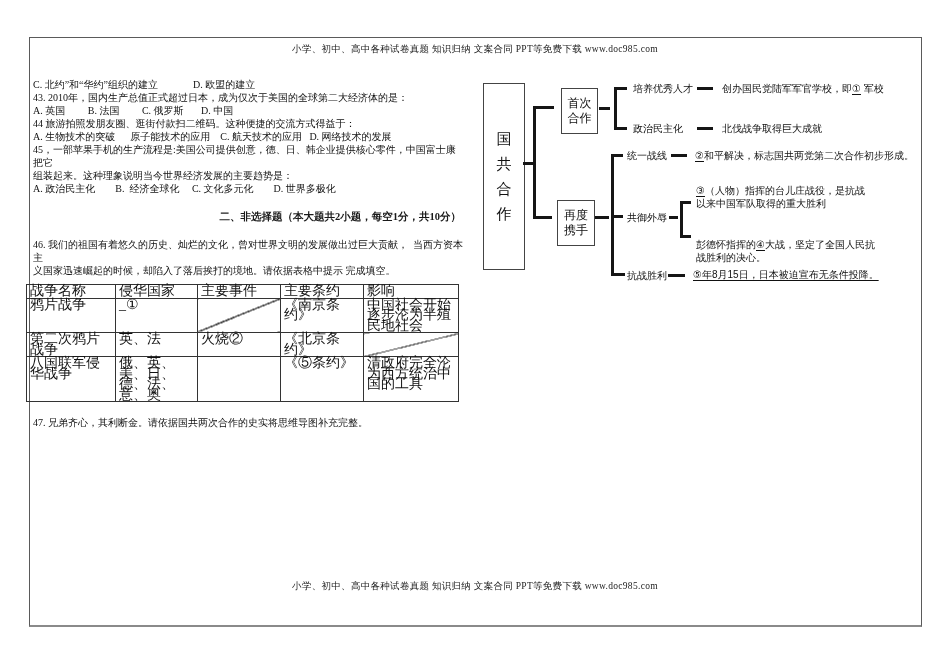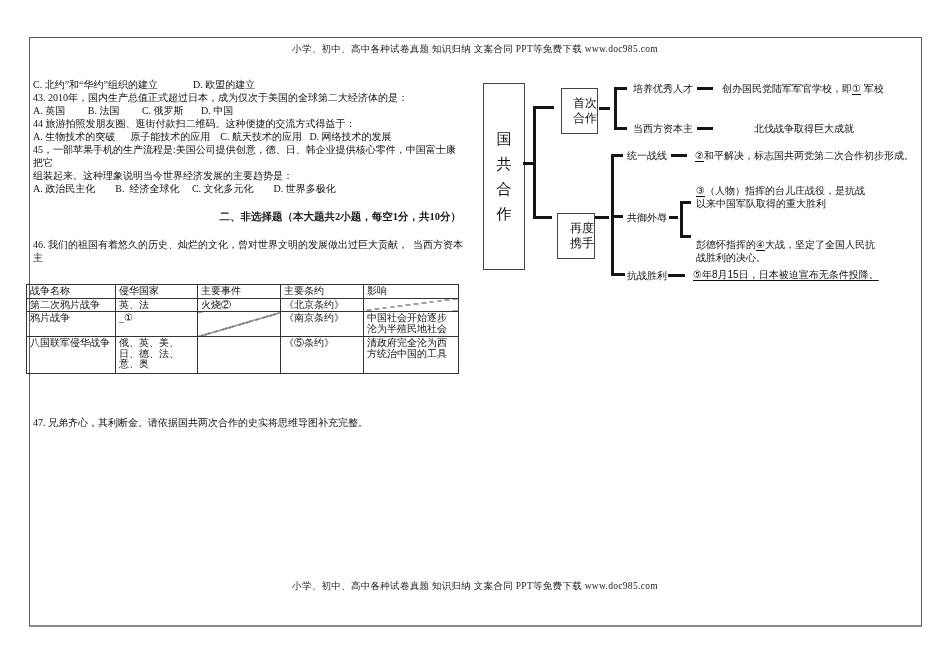--- a/index.html
+++ b/index.html
@@ -12,28 +12,28 @@
   .site-note{width:950px;text-align:center;font-size:9.5px;color:#222;letter-spacing:.3px;}
   
   .qline{white-space:pre-wrap;font-size:10px;line-height:13px;color:#111;}
   #qblock{left:33px;top:78px;width:430px;}
   #section-title{left:33px;top:210px;width:428px;text-align:right;font-weight:bold;font-size:10.5px;}
   #q46{left:33px;top:238px;width:430px;}
   #q47{left:33px;top:416px;width:460px;font-size:10px;}
   
   #war-table{left:26px;top:284px;border-collapse:collapse;table-layout:fixed;}
   #war-table td,#war-table th{border:1px solid #333;font-weight:normal;text-align:left;
-      font-size:10px;line-height:10.5px;padding:1px 3px;vertical-align:top;color:#111;}
+      font-size:14px;line-height:10.5px;padding:1px 3px;vertical-align:top;color:#111;}
   td.diag1{background:linear-gradient(to bottom right,transparent 49%,#444 49%,#444 51.5%,transparent 51.5%);}
   
   .ln{background:#151515;}
   .dbox{border:1px solid #444;background:#fff;text-align:center;color:#111;}
   #root-box{left:483px;top:83px;width:40px;height:185px;display:flex;flex-direction:column;
             align-items:center;justify-content:center;gap:6px;font-size:15px;}
-  .two-line{display:flex;flex-direction:column;align-items:flex-end;justify-content:center;font-size:12px;line-height:15px;}
+  .two-line{display:flex;flex-direction:column;align-items:center;justify-content:center;font-size:12px;line-height:15px;}
   .dlabel{font-size:10px;line-height:11px;color:#111;white-space:nowrap;font-family:"Liberation Sans","DejaVu Sans",sans-serif;}
   .dtext{font-size:10px;line-height:12.5px;color:#111;white-space:nowrap;font-family:"Liberation Sans","DejaVu Sans",sans-serif;}
   .u{text-decoration:underline;text-underline-offset:2px;}
 </style>
 </head>
 <body>
 
 <div id="page">
 
   <div class="abs" id="sheet-border"></div>
@@ -48,51 +48,52 @@
     <div class="qline">A. 生物技术的突破      原子能技术的应用    C. 航天技术的应用   D. 网络技术的发展</div>
     <div class="qline">45，一部苹果手机的生产流程是:美国公司提供创意，德、日、韩企业提供核心零件，中国富士康把它</div>
     <div class="qline">组装起来。这种理象说明当今世界经济发展的主要趋势是：</div>
     <div class="qline">A. 政治民主化        B.  经济全球化     C. 文化多元化        D. 世界多极化</div>
   </div>
 
   <div class="abs" id="section-title">二、非选择题（本大题共2小题，每空1分，共10分）</div>
 
   <div class="abs" id="q46">
     <div class="qline">46. 我们的祖国有着悠久的历史、灿烂的文化，曾对世界文明的发展做出过巨大贡献，  当西方资本主</div>
+    <div class="qline">义国家迅速崛起的时候，却陷入了落后挨打的境地。请依据表格中提示 完成填空。</div>
   </div>
 
   <table class="abs" id="war-table">
     <colgroup>
         <col style="width:89px">
         <col style="width:82px">
         <col style="width:83px">
         <col style="width:83px">
         <col style="width:95px">
       </colgroup>
     <tbody>
         <tr>
       <th>战争名称</th>
       <th>侵华国家</th>
       <th>主要事件</th>
       <th>主要条约</th>
       <th>影响</th>
     </tr>
+    <tr style="height:25px;">
+      <td>鸦片战争</td>
+      <td>_①</td>
+      <td class="diag1"></td>
+      <td>《南京条约》</td>
+      <td>中国社会开始逐步沦为半殖民地社会</td>
+    </tr>
     <tr style="height:13px;">
       <td>第二次鸦片战争</td>
       <td>英、法</td>
       <td>火烧②</td>
       <td>《北京条约》</td>
       <td class="diag1"></td>
-    </tr>
-    <tr style="height:25px;">
-      <td>鸦片战争</td>
-      <td>_①</td>
-      <td class="diag1"></td>
-      <td>《南京条约》</td>
-      <td>中国社会开始逐步沦为半殖民地社会</td>
     </tr>
     <tr style="height:37px;padding-left:33px;">
       <td>八国联军侵华战争</td>
       <td>俄、英、美、日、德、法、意、奥</td>
       <td></td>
       <td>《⑤条约》</td>
       <td>清政府完全沦为西方统治中国的工具</td>
     </tr>
   </tbody>
     </table>
@@ -118,25 +119,25 @@
   <div class="abs ln" style="left:599px;top:107px;width:11px;height:3px;"></div>
 
   <div class="abs ln" style="left:614px;top:87px;width:3px;height:43px;"></div>
   <div class="abs ln" style="left:614px;top:87px;width:13px;height:3px;"></div>
   <div class="abs ln" style="left:614px;top:127px;width:13px;height:3px;"></div>
 
   <div class="abs dlabel" style="left:633px;top:83px;">培养优秀人才</div>
   <div class="abs ln" style="left:697px;top:87px;width:16px;height:3px;"></div>
   <div class="abs dtext" style="left:722px;top:83px;"><span>创办国民党陆军军官学校，即</span><span class="u">①</span><span> 军校</span></div>
 
-  <div class="abs dlabel" style="left:633px;top:123px;">当西方资本主</div>
+  <div class="abs dlabel" style="left:633px;top:123px;">政治民主化</div>
   <div class="abs ln" style="left:697px;top:127px;width:16px;height:3px;"></div>
-  <div class="abs dtext" style="left:722px;top:123px;margin-left:32px;">北伐战争取得巨大成就</div>
+  <div class="abs dtext" style="left:722px;top:123px;">北伐战争取得巨大成就</div>
 
-  <div class="abs dbox two-line" style="left:557px;top:213px;width:36px;height:44px;">
+  <div class="abs dbox two-line" style="left:557px;top:200px;width:36px;height:44px;">
     <span>再度</span>
     <span>携手</span>
   </div>
   <div class="abs ln" style="left:595px;top:216px;width:14px;height:3px;"></div>
 
   <div class="abs ln" style="left:611px;top:154px;width:3px;height:122px;"></div>
   <div class="abs ln" style="left:611px;top:154px;width:12px;height:3px;"></div>
   <div class="abs ln" style="left:611px;top:215px;width:12px;height:3px;"></div>
   <div class="abs ln" style="left:611px;top:273px;width:14px;height:3px;"></div>
 

